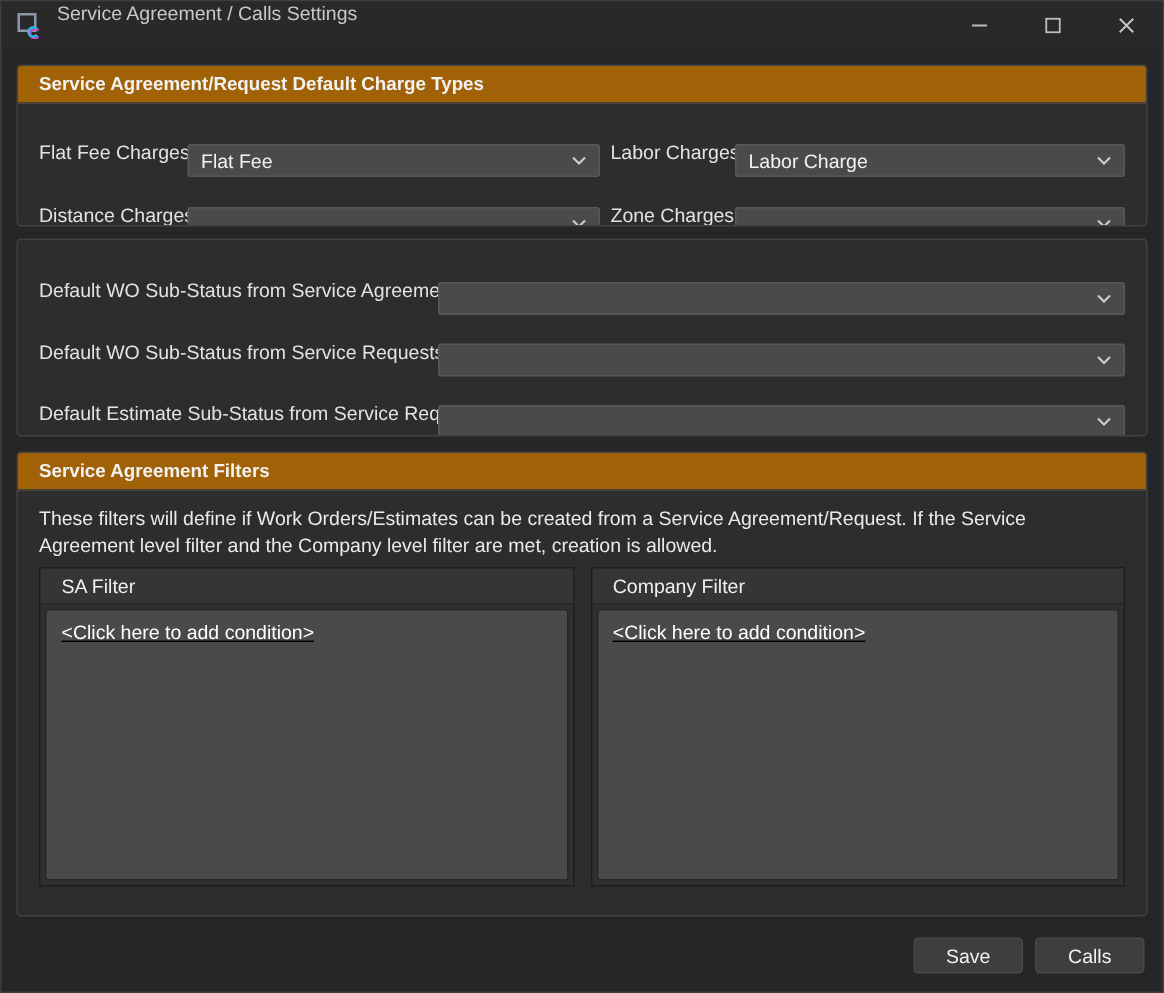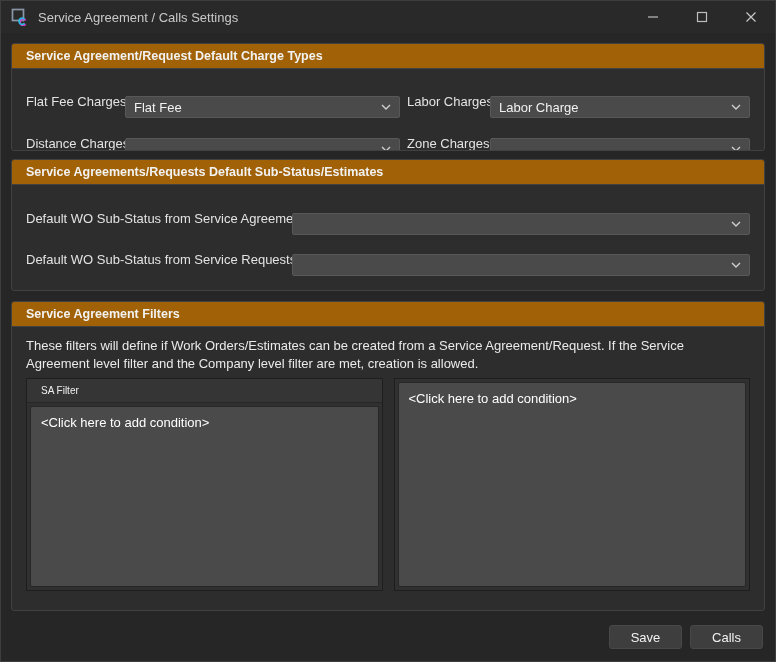--- a/index.html
+++ b/index.html
@@ -11,21 +11,21 @@
   .window {
     width: 776px; height: 662px;
     background: #262626;
     border: 1px solid #3e3e3e;
     display: flex; flex-direction: column;
     overflow: hidden;
   }
   
   .titlebar {
     flex: 0 0 32px;
-    display: flex; align-items: center;
+    display: flex; 
     background: #292929;
   }
   .app-icon { margin-left: 10px; display: flex; align-items: center; }
   .window-title {
     margin-left: 9px;
     font-size: 13px; color: #c9c9c9;
     flex: 1;
     white-space: nowrap;
   }
   .win-controls { display: flex; height: 100%; }
@@ -103,32 +103,33 @@
     flex: 1;
     border: 1px solid #1e1e1e;
     background: #303030;
     display: flex; flex-direction: column;
     overflow: hidden;
   }
   .panel-header {
     height: 24px; line-height: 24px;
     padding: 0 14px;
     background: #353535;
-    font-size: 10px; color: #f0f0f0;
+    font-size: 13px; color: #f0f0f0;
     border-bottom: 1px solid #272727;
     white-space: nowrap;
   }
   .panel-body {
     flex: 1;
     margin: 3px;
     background: #4a4a4a;
     border: 1px solid #272727;
     border-radius: 2px;
     padding: 6px 10px;
     cursor: pointer;
+    text-decoration: underline;
   }
   .add-condition { font-size: 13px; color: #ffffff; white-space: nowrap; }
   
   .footer {
     flex: 0 0 52px;
     display: flex; justify-content: flex-end; align-items: flex-start;
     padding: 14px 12px 0 12px;
     gap: 8px;
   }
   .btn {
@@ -215,21 +216,20 @@
           <span class="combo-chevron">
             <svg width="10" height="6" viewBox="0 0 10 6">
                 <path d="M1 1l4 4 4-4" fill="none" stroke="#cfcfcf" stroke-width="1.4"></path>
               </svg>
           </span>
         </div>
       </div>
     </div>
 
     <div class="groupbox s2">
-      <div class="group-header">Service Agreements/Requests Default Sub-Status/Estimates</div>
       <div class="s2-body">
         <label class="field-label">Default WO Sub-Status from Service Agreements</label>
         <div class="combo">
           <span class="combo-value"></span>
           <span class="combo-chevron">
             <svg width="10" height="6" viewBox="0 0 10 6">
                 <path d="M1 1l4 4 4-4" fill="none" stroke="#cfcfcf" stroke-width="1.4"></path>
               </svg>
           </span>
         </div>
@@ -259,20 +259,21 @@
       <div class="s3-body">
         <p class="filters-desc">These filters will define if Work Orders/Estimates can be created from a Service Agreement/Request. If the Service Agreement level filter and the Company level filter are met, creation is allowed.</p>
         <div class="filter-row">
           <div class="filter-panel">
             <div class="panel-header">SA Filter</div>
             <div class="panel-body">
               <span class="add-condition">&lt;Click here to add condition&gt;</span>
             </div>
           </div>
           <div class="filter-panel">
+            <div class="panel-header">Company Filter</div>
             <div class="panel-body">
               <span class="add-condition">&lt;Click here to add condition&gt;</span>
             </div>
           </div>
         </div>
       </div>
     </div>
 
   </div>
 

